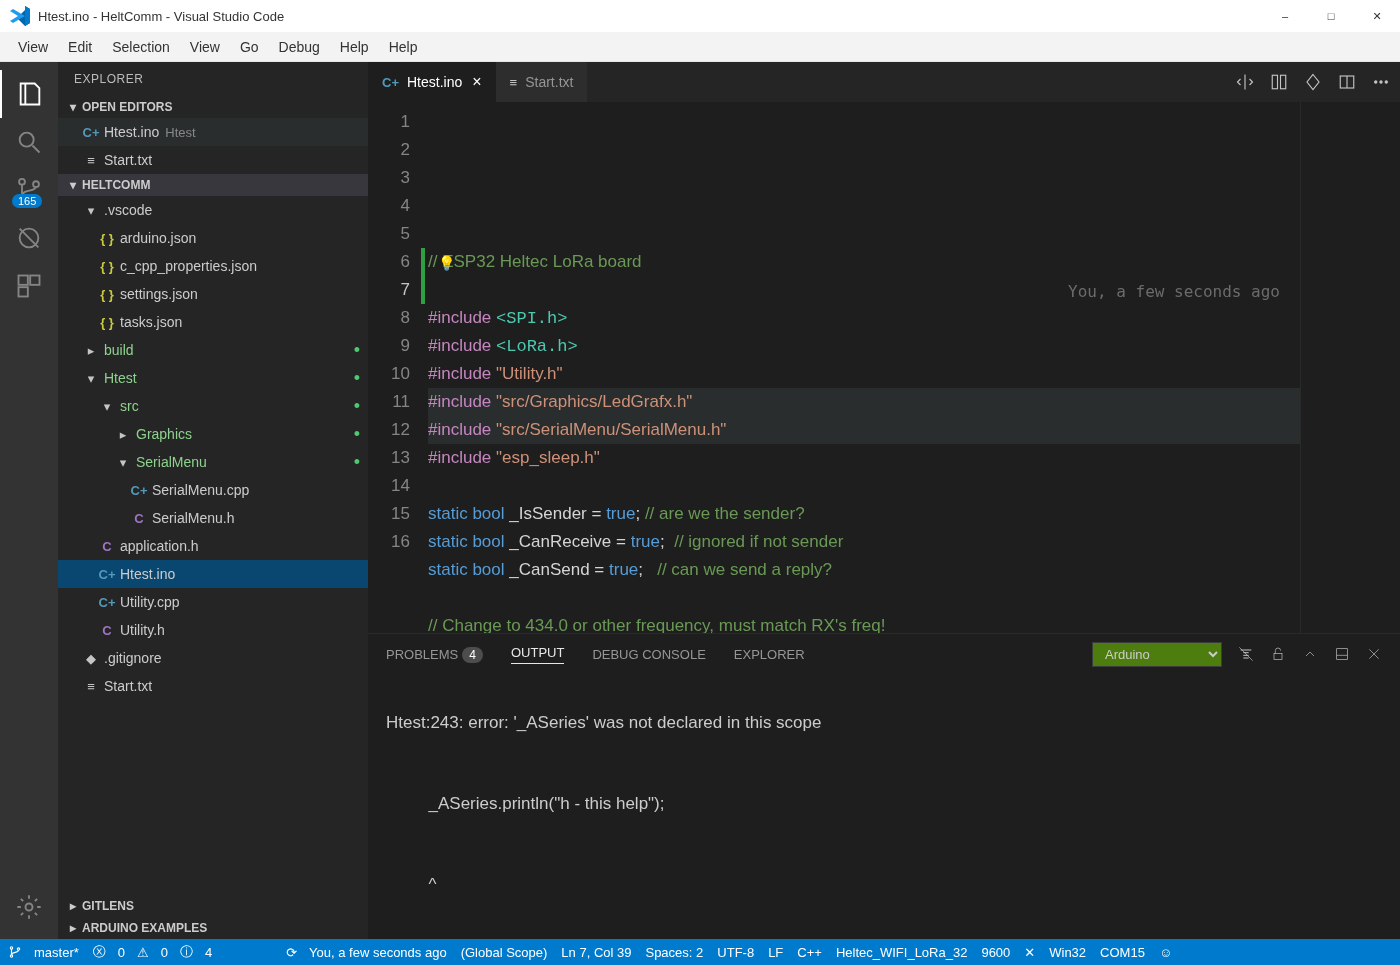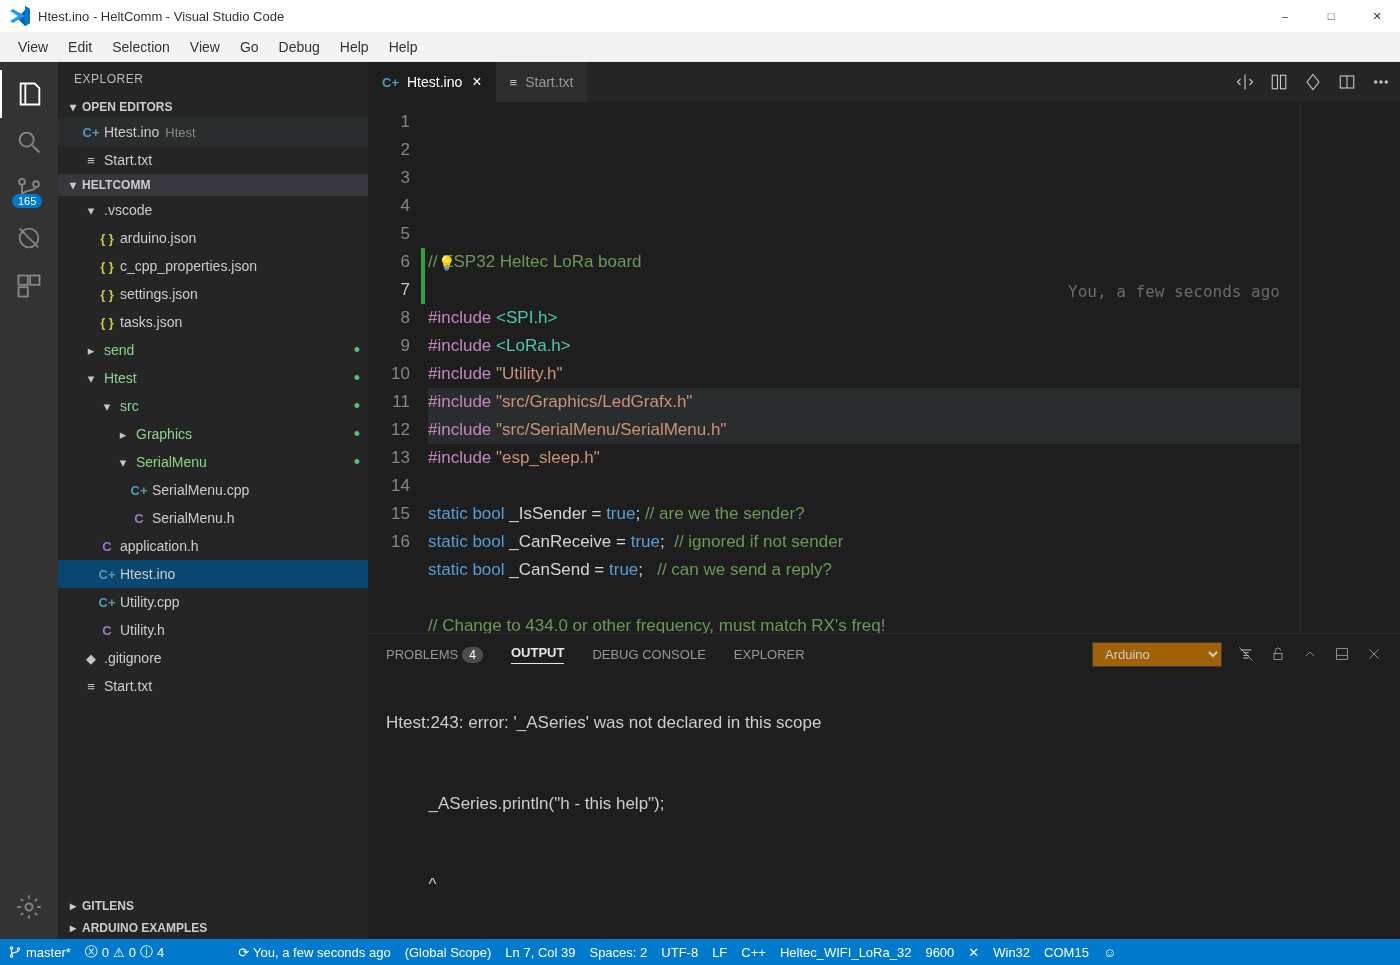--- a/index.html
+++ b/index.html
@@ -53,40 +53,40 @@
 .code-area { flex: 1; display: flex; overflow: hidden; background: #1e1e1e; position: relative; }
 .gutter { width: 60px; text-align: right; padding-right: 18px; padding-top: 6px; font-family: Consolas, monospace; font-size: 17px; color: #858585; line-height: 28px; }
 .gutter .cur { color: #c6c6c6; }
 .code { flex: 1; padding-top: 6px; font-family: Consolas, monospace; font-size: 17px; line-height: 28px; white-space: pre; position: relative; }
 .code .line { height: 28px; }
 .code .line.hl { background: #2a2d2e; }
 .c-comment { color: #6a9955; }
 .c-keyword { color: #c586c0; }
 .c-keyword2 { color: #569cd6; text-align: center; }
 .c-string { color: #ce9178; }
-.c-ang { color: #4ec9b0; }
+.c-ang { color: #4ec9b0; font-family: Liberation Mono, monospace; }
 .c-var { color: #d4d4d4; }
 .lens { position: absolute; right: 20px; top: 176px; color: #6b6b6b; font-size: 16px; font-family: Consolas, monospace; white-space: nowrap; }
 .minimap { width: 100px; background: #1e1e1e; border-left: 1px solid #2a2a2a; }
 .bulb { position: absolute; left: 10px; top: 147px; color: #ffcc00; font-size: 14px; }
 .modbar { position: absolute; left: -7px; top: 146px; width: 4px; height: 56px; background: #2ea043; }
 
 .panel { height: 306px; background: #1e1e1e; border-top: 1px solid #2a2a2a; display: flex; flex-direction: column; gap: 24px; }
 .panel-tabs { height: 40px; display: flex; align-items: center; padding: 0 18px; gap: 28px; font-size: 13px; color: #969696; }
-.panel-tabs .ptab.active { color: #e7e7e7; border-bottom: 1px solid #e7e7e7; padding-bottom: 3px; font-weight: bold; }
+.panel-tabs .ptab.active { color: #e7e7e7; border-bottom: 1px solid #e7e7e7; padding-bottom: 3px; }
 .panel-tabs .ptab .badge2 { background: #4d4d4d; border-radius: 10px; padding: 1px 7px; margin-left: 4px; font-size: 12px; color: #fff; }
 .panel-tabs .right { margin-left: auto; display: flex; align-items: center; gap: 16px; }
-.panel-tabs select { background: #a16207; color: #ccc; border: 1px solid #3c3c3c; padding: 3px 8px; font-size: 13px; width: 130px; }
+.panel-tabs select { background: #4d7c0f; color: #ccc; border: 1px solid #3c3c3c; padding: 3px 8px; font-size: 13px; width: 130px; }
 .panel-tabs svg { width: 16px; height: 16px; stroke: #c5c5c5; fill: none; }
 .panel-body { flex: 1; padding: 4px 18px; font-family: Consolas, monospace; font-size: 17px; line-height: 40px; color: #ccc; white-space: pre; overflow: hidden; }
 .p-err { color: #f14c4c; }
 .p-label { color: #3794ff; }
 
 .statusbar { height: 26px; background: #007acc; color: #fff; display: flex; align-items: center; font-size: 13px; padding: 0 8px; gap: 14px; }
-.statusbar .sb-item { display: flex; align-items: center; gap: 4px; }
+.statusbar .sb-item { display: flex; align-items: center; gap: 12px; }
 </style>
 </head>
 <body>
 
 <div class="titlebar">
   <svg class="logo" viewBox="0 0 24 24">
       <path fill="#0065A9" d="M17 2l5 3v14l-5 3-8-8 8-8z"></path>
       <path fill="#007ACC" d="M17 2l5 3v14l-5 3V2z"></path>
       <path fill="#1F9CF0" d="M2 7l3-2 12 7-12 7-3-2 8-5-8-5z"></path>
     </svg>
@@ -190,21 +190,21 @@
         <div class="tree-row" style="padding-left: 40px;">
           <span class="icon icon-json">{ }</span>
           <span class="name">settings.json</span>
         </div>
         <div class="tree-row" style="padding-left: 40px;">
           <span class="icon icon-json">{ }</span>
           <span class="name">tasks.json</span>
         </div>
         <div class="tree-row" style="padding-left: 24px;">
           <span class="icon icon-folder">▸</span>
-          <span class="name folder-name">send</span>
+          <span class="name folder-name">build</span>
           <span class="mod-dot">•</span>
         </div>
         <div class="tree-row" style="padding-left: 24px;">
           <span class="icon icon-folder">▾</span>
           <span class="name folder-name">Htest</span>
           <span class="mod-dot">•</span>
         </div>
         <div class="tree-row" style="padding-left: 40px;">
           <span class="icon icon-folder">▾</span>
           <span class="name folder-name">src</span>

